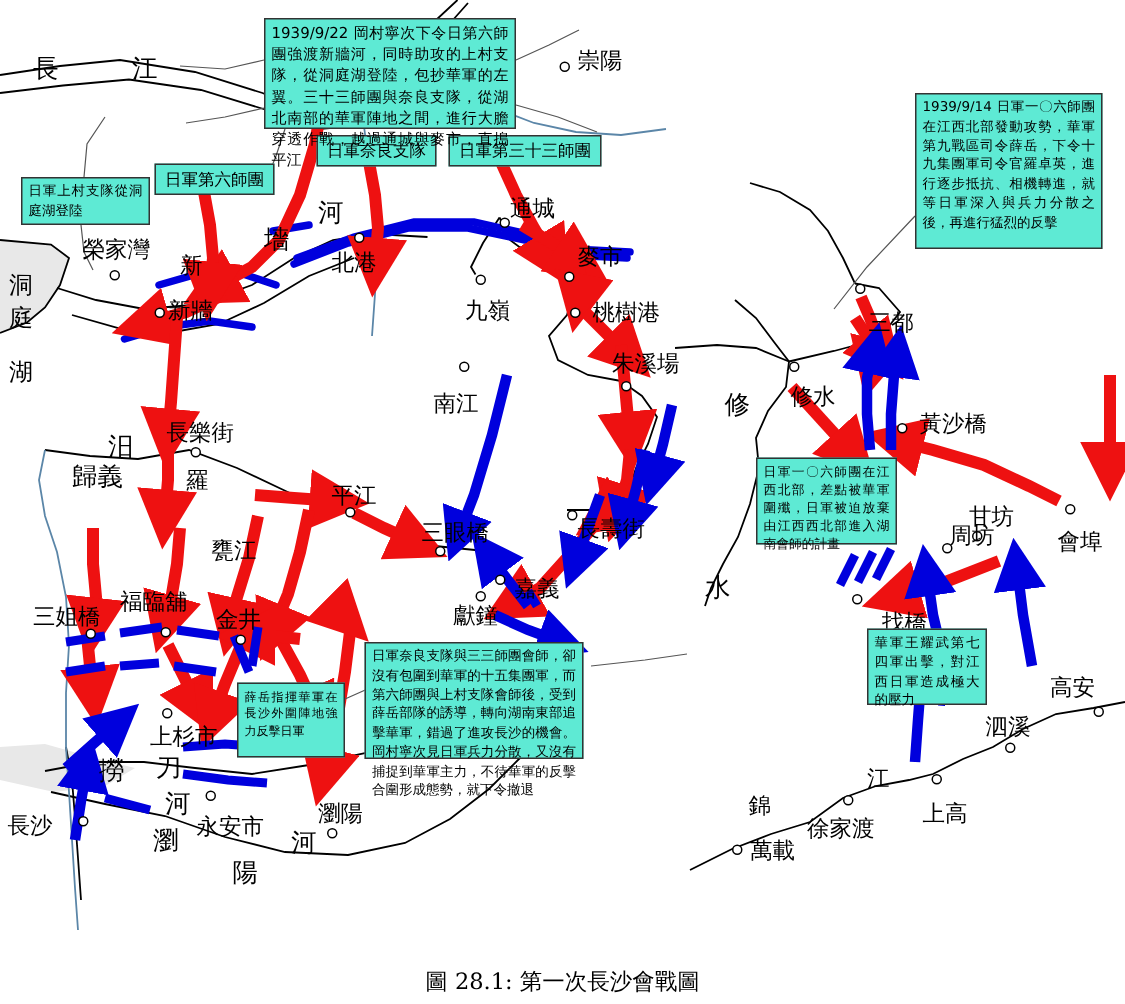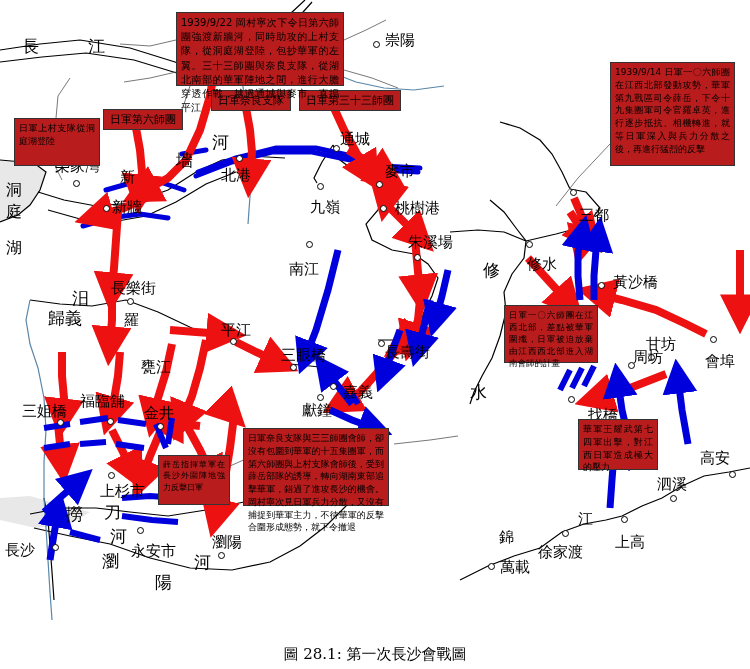--- a/index.html
+++ b/index.html
@@ -45,21 +45,21 @@
     font-family: "DejaVu Sans", sans-serif;
     font-size: 16px;
     color: #000000;
     white-space: nowrap;
     line-height: 1;
   }
   .note {
     position: absolute;
     box-sizing: border-box;
     border: 1px solid #333333;
-    background: #b91c1c;
+    background: #5eead4;
     color: #000000;
     font-family: "DejaVu Sans", sans-serif;
     font-size: 9px;
     line-height: 1.42;
     padding: 3px 4px;
     text-align: justify;
     letter-spacing: 0px;
   }
   .note.unit {
     font-size: 11px;
@@ -356,21 +356,21 @@
       <div class="place" style="left: 499px; top: 530px;">錦</div>
       <div class="place" style="left: 578px; top: 512px;">江</div>
       <div class="city-dot" style="left: 628px; top: 362px;"></div>
       <div class="place" style="left: 633px; top: 350px;">周坊</div>
     </div>
 
   <div class="note unit" style="left:103px;top:109px;">日軍第六師團</div>
   <div class="note unit" style="left:211px;top:90px;">日軍奈良支隊</div>
   <div class="note unit" style="left:299px;top:90px;">日軍第三十三師團</div>
 
-  <div class="note" style="left:14px;top:118px;width:86px;height:48px;font-size:9px;">日軍上村支隊從洞庭湖登陸</div>
+  <div class="note" style="left:14px;top:118px;width:86px;height:32px;font-size:9px;">日軍上村支隊從洞庭湖登陸</div>
 
   <div class="note" style="left:176px;top:12px;width:168px;height:74px;font-size:10px;">1939/9/22 岡村寧次下令日第六師團強渡新牆河，同時助攻的上村支隊，從洞庭湖登陸，包抄華軍的左翼。三十三師團與奈良支隊，從湖北南部的華軍陣地之間，進行大膽穿透作戰，越過通城與麥市，直搗平江</div>
 
   <div class="note" style="left:610px;top:62px;width:125px;height:104px;font-size:9px;">1939/9/14 日軍一〇六師團在江西北部發動攻勢，華軍第九戰區司令薛岳，下令十九集團軍司令官羅卓英，進行逐步抵抗、相機轉進，就等日軍深入與兵力分散之後，再進行猛烈的反擊</div>
 
   <div class="note" style="left:504px;top:305px;width:94px;height:58px;font-size:8.5px;">日軍一〇六師團在江西北部，差點被華軍圍殲，日軍被迫放棄由江西西北部進入湖南會師的計畫</div>
 
   <div class="note" style="left:158px;top:455px;width:72px;height:50px;font-size:8px;">薛岳指揮華軍在長沙外圍陣地強力反擊日軍</div>
 
   <div class="note" style="left:578px;top:419px;width:80px;height:51px;font-size:9px;">華軍王耀武第七四軍出擊，對江西日軍造成極大的壓力</div>

